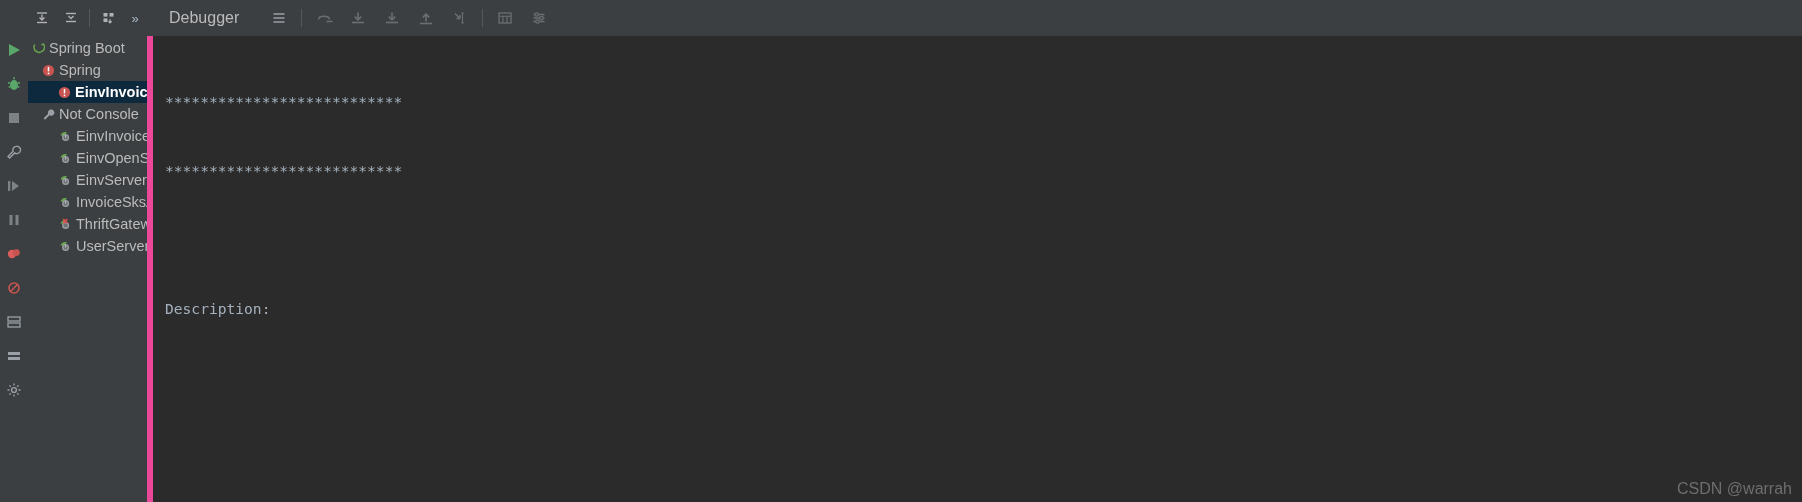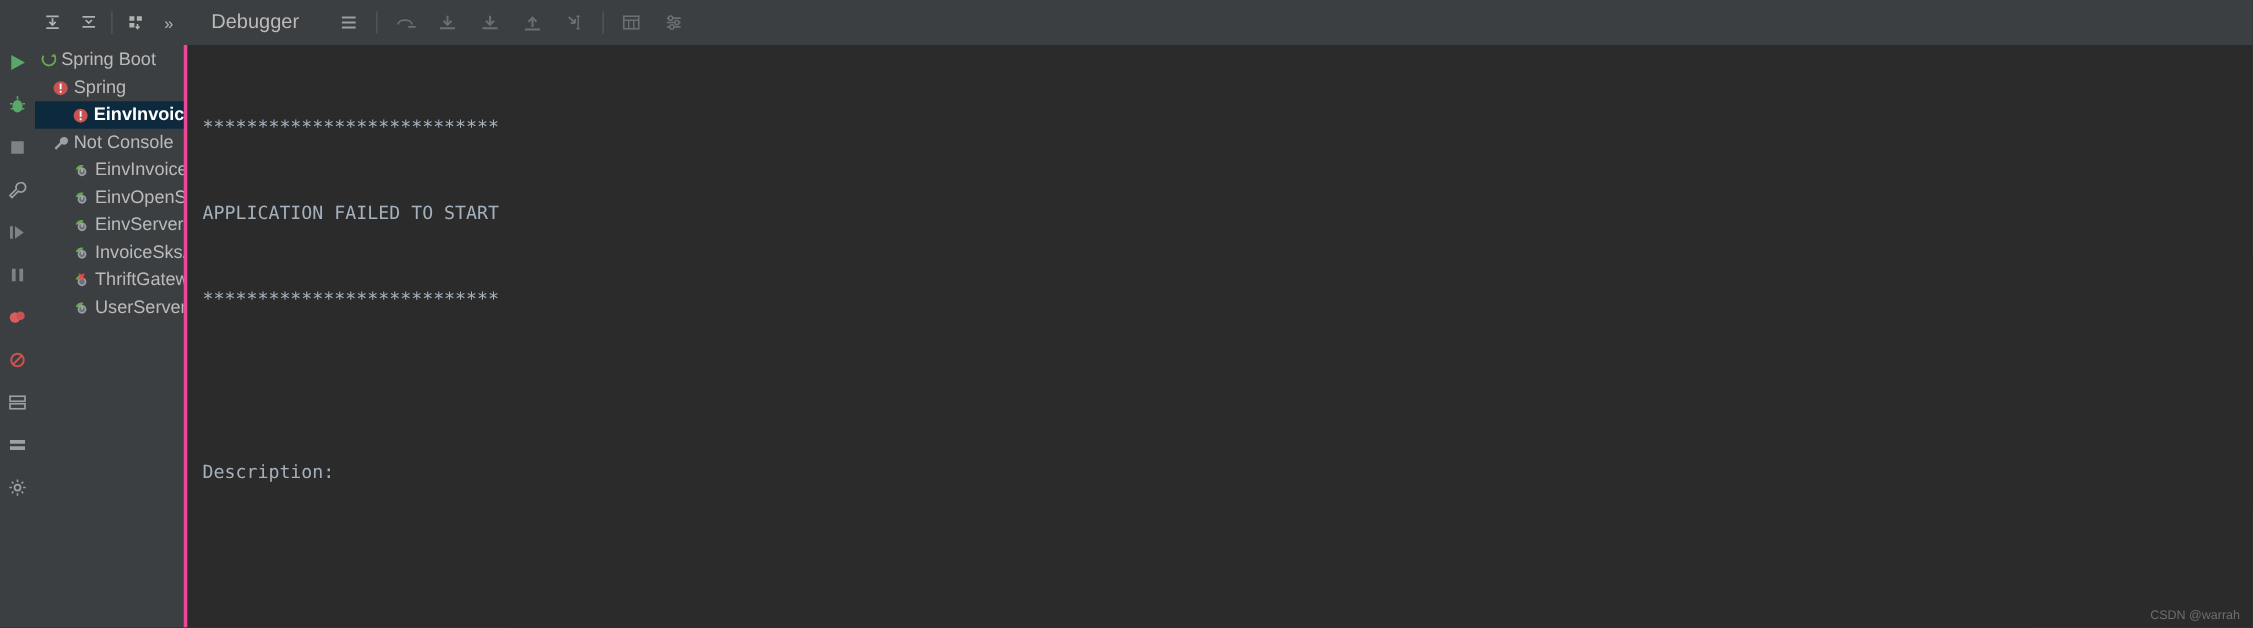--- a/index.html
+++ b/index.html
@@ -58,21 +58,21 @@
   .leftbar{
     width:28px;flex:0 0 28px;background:#3c3f41;
     display:flex;flex-direction:column;align-items:center;
     padding-top:4px;gap:14px;
   }
   .lb-ico{width:20px;height:20px;display:flex;align-items:center;justify-content:center;cursor:pointer;}
 
   
   .tree{
     width:119px;flex:0 0 119px;background:#3c3f41;
-    border-right:3px solid #ec4899;
+    border-right:6px solid #ec4899;
     overflow:hidden;position:relative;
     padding-top:1px;
     text-align:right;
   }
   .node{
     display:flex;align-items:center;height:22px;white-space:nowrap;
     color:#bbbbbb;font-size:14.5px;cursor:pointer;
     box-sizing:border-box;
   }
   .node .ico{flex:0 0 auto;display:flex;align-items:center;justify-content:center;margin-right:4px;}
@@ -91,21 +91,21 @@
     font-family:"DejaVu Sans Mono","Liberation Mono",monospace;
     font-size:14.6px;line-height:23px;
     color:#a4b1bd;white-space:pre;
     letter-spacing:0px;
   }
   .cl{height:23px;}
   .blank{height:23px;}
 
   .watermark{
     position:absolute;right:10px;bottom:4px;
-    color:#6e6e6e;font-size:10px;
+    color:#6e6e6e;font-size:16px;
     font-family:"Liberation Sans",sans-serif;
     user-select:none;
   }
 </style>
 </head>
 <body>
 
 <div id="app">
 
   <div class="toprow">
@@ -387,21 +387,20 @@
             <rect x="7.2" y="5.2" width="0.9" height="2.4" fill="#cfd2d4"></rect>
           </svg>
         </span>
         <span>UserServerAp</span>
       </div>
     </div>
 
     <div class="console">
       <div class="console-inner">
         <div class="cl">***************************</div>
-        <div class="cl">APPLICATION FAILED TO START</div>
         <div class="cl">***************************</div>
         <div class="cl blank"></div>
         <div class="cl">Description:</div>
         <div class="cl blank"></div>
         
         
         
         
         
         

